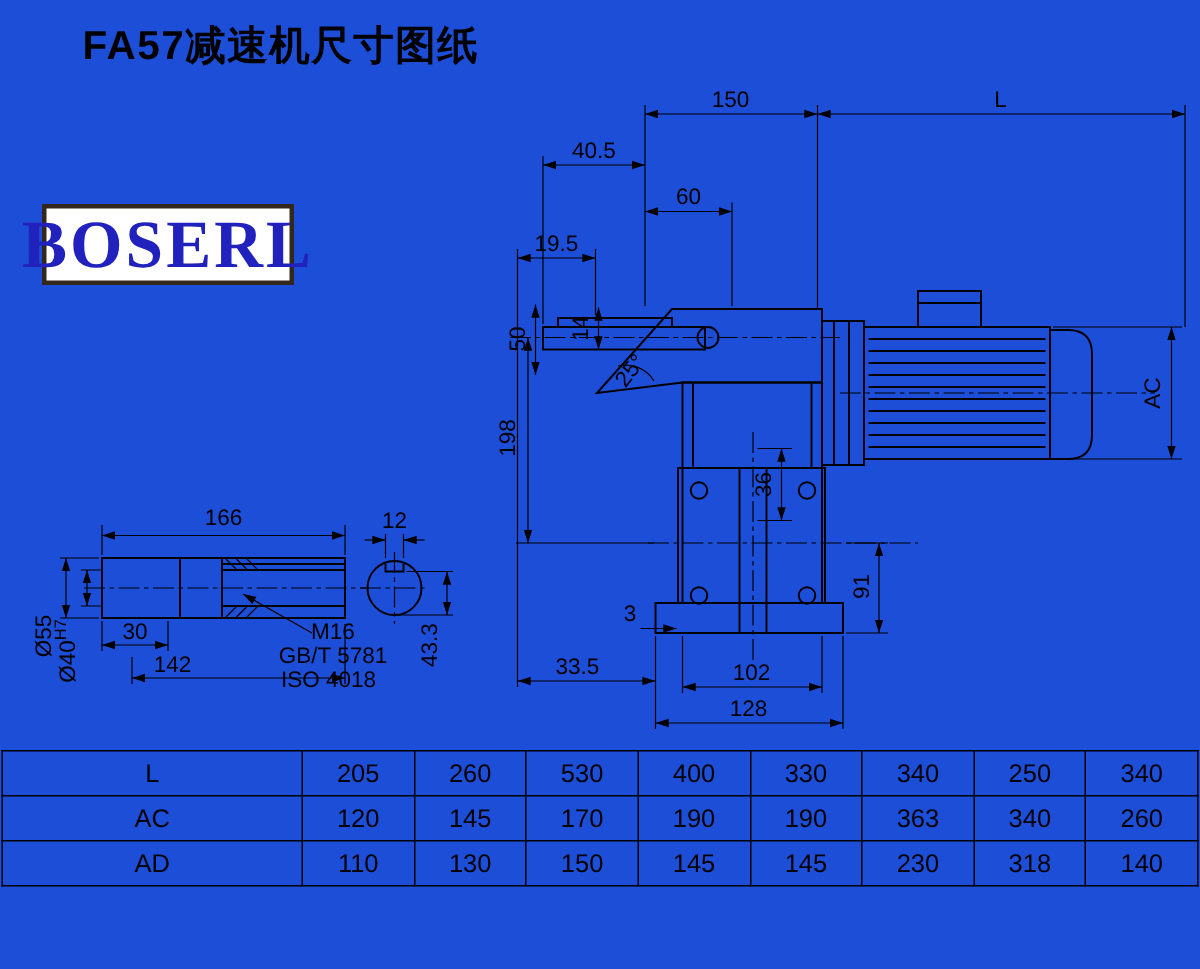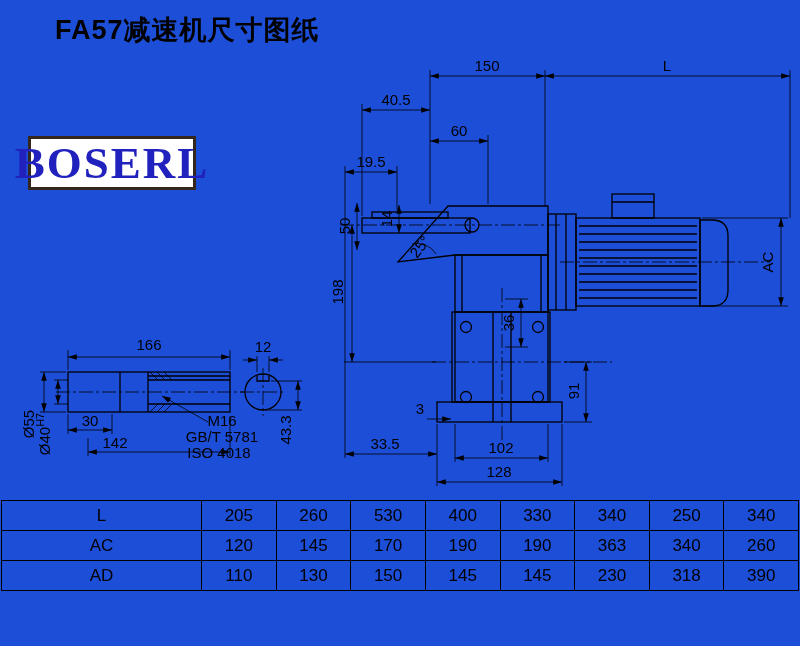--- a/index.html
+++ b/index.html
@@ -203,18 +203,18 @@
       </tr>
       <tr>
         <td>AD</td>
         <td>110</td>
         <td>130</td>
         <td>150</td>
         <td>145</td>
         <td>145</td>
         <td>230</td>
         <td>318</td>
-        <td>390</td>
+        <td>140</td>
       </tr>
     </tbody>
   </table>
 
 </div>
 
 </body></html>

